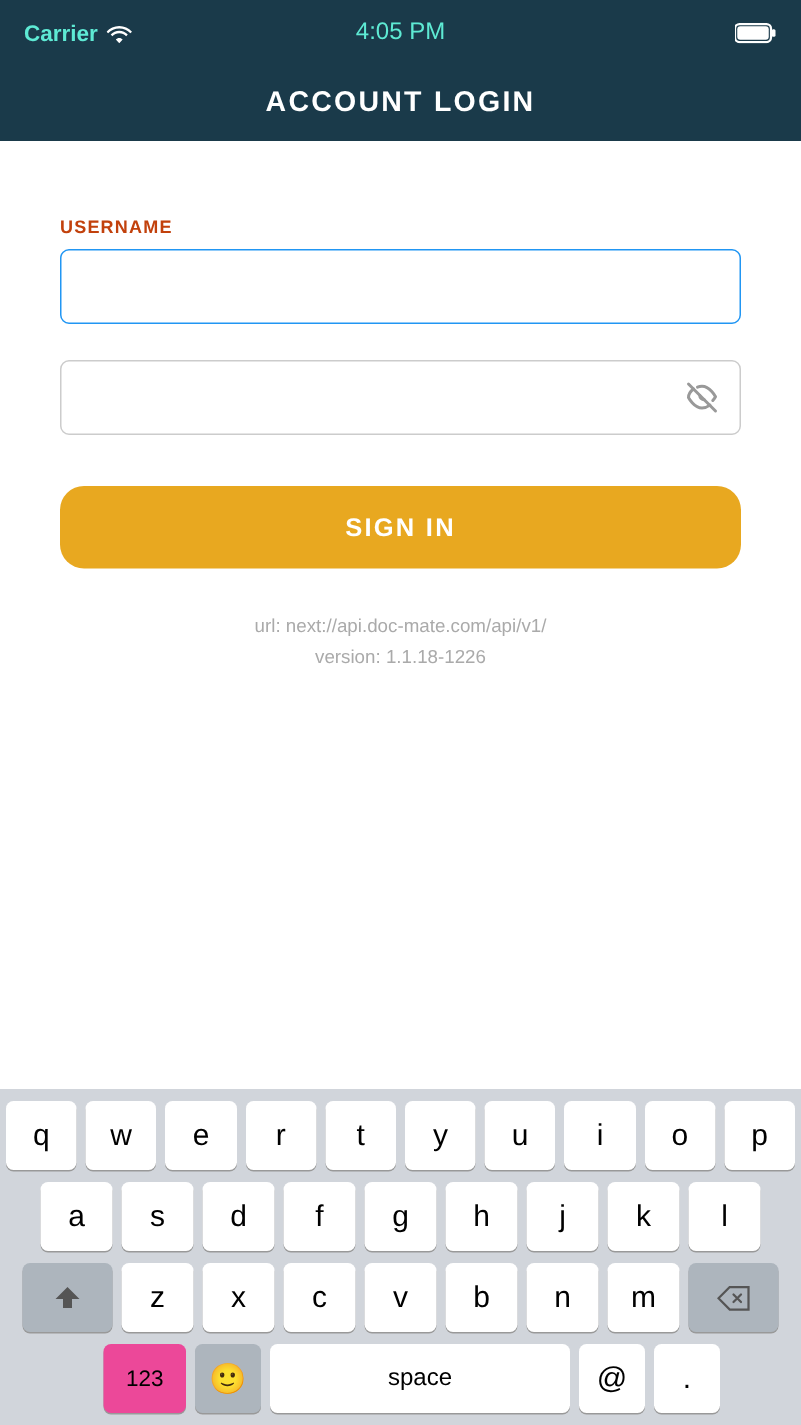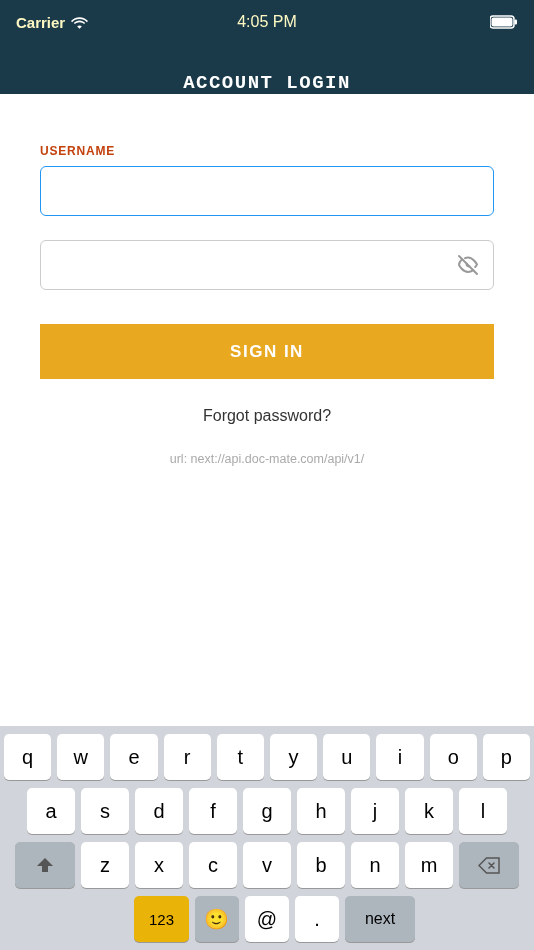--- a/index.html
+++ b/index.html
@@ -15,21 +15,21 @@
     }
 
     
     .status-bar {
       background: #1a3a4a;
       height: 44px;
       display: flex;
       align-items: center;
       justify-content: space-between;
       padding: 0 16px;
-      color: #fef9c3;
+      color: #5eead4;
       font-size: 15px;
       font-weight: 500;
     }
 
     .status-bar-left {
       display: flex;
       align-items: center;
       gap: 6px;
       font-size: 15px;
       font-weight: 600;
@@ -47,23 +47,22 @@
       display: flex;
       align-items: center;
       gap: 6px;
     }
 
     
     .app-header {
       background: #1a3a4a;
       height: 50px;
       display: flex;
-      align-items: flex-end;
-      justify-content: center;
-      font-family: Liberation Mono, monospace;
+      align-items: center;
+      justify-content: center;
     }
 
     .app-header-title {
       color: #fff;
       font-size: 19px;
       font-weight: 700;
       letter-spacing: 1.5px;
       text-transform: uppercase;
     }
 
@@ -116,21 +115,21 @@
       display: flex;
       align-items: center;
       justify-content: center;
     }
 
     .sign-in-btn {
       width: 100%;
       height: 55px;
       background: #e8a820;
       border: none;
-      border-radius: 0;
+      border-radius: 16px;
       color: #fff;
       font-size: 17px;
       font-weight: 700;
       letter-spacing: 1.5px;
       text-transform: uppercase;
       cursor: pointer;
       margin-top: 10px;
       margin-bottom: 28px;
     }
 
@@ -224,21 +223,21 @@
       max-width: 44px;
     }
 
     .key-dot {
       background: #fff;
       flex: 1;
       max-width: 44px;
     }
 
     .key-num {
-      background: #eab308;
+      background: #ec4899;
       font-size: 15px;
       font-weight: 500;
       flex: 1.5;
       max-width: 55px;
       margin-left: 15px;
     }
 
     .keyboard-bottom-row {
       display: flex;
       justify-content: center;
@@ -287,25 +286,25 @@
         <path d="M10.5 10.5A3 3 0 0013.5 13.5" stroke="#999" stroke-width="2" stroke-linecap="round"></path>
         <path d="M6.3 6.3C4.4 7.7 3 9.7 3 12c0 0 3.6 7 9 7 2 0 3.8-.8 5.3-1.9M9 5.1C9.9 4.7 10.9 4.5 12 4.5c5.4 0 9 7 9 7-.5.9-1.1 1.7-1.8 2.5" stroke="#999" stroke-width="2" stroke-linecap="round" stroke-linejoin="round"></path>
       </svg>
     </button>
   </div>
 
   
   <button class="sign-in-btn">SIGN IN</button>
 
   
-  <div class="forgot-password">Forgot password?</div>
 
   
   <div class="version-info">
     <div>url:  next://api.doc-mate.com/api/v1/</div>
+    <div>version: 1.1.18-1226</div>
   </div>
 
 </div>
 
 <div class="keyboard">
 
   <div class="keyboard-row">
     <button class="key">q</button>
     <button class="key">w</button>
     <button class="key">e</button>
@@ -347,18 +346,18 @@
       <svg width="22" height="17" viewBox="0 0 22 17">
         <path d="M8.5 1L1 8.5L8.5 16H21V1H8.5z" fill="none" stroke="#555" stroke-width="1.5"></path>
         <path d="M11 6l5 5M16 6l-5 5" stroke="#555" stroke-width="1.5" stroke-linecap="round"></path>
       </svg>
     </button>
   </div>
 
   <div class="keyboard-bottom-row">
     <button class="key key-num">123</button>
     <button class="key key-emoji">🙂</button>
+    <button class="key key-space">space</button>
     <button class="key key-at">@</button>
     <button class="key key-dot">.</button>
-    <button class="key key-next">next</button>
   </div>
 
 </div>
 
 </body></html>

